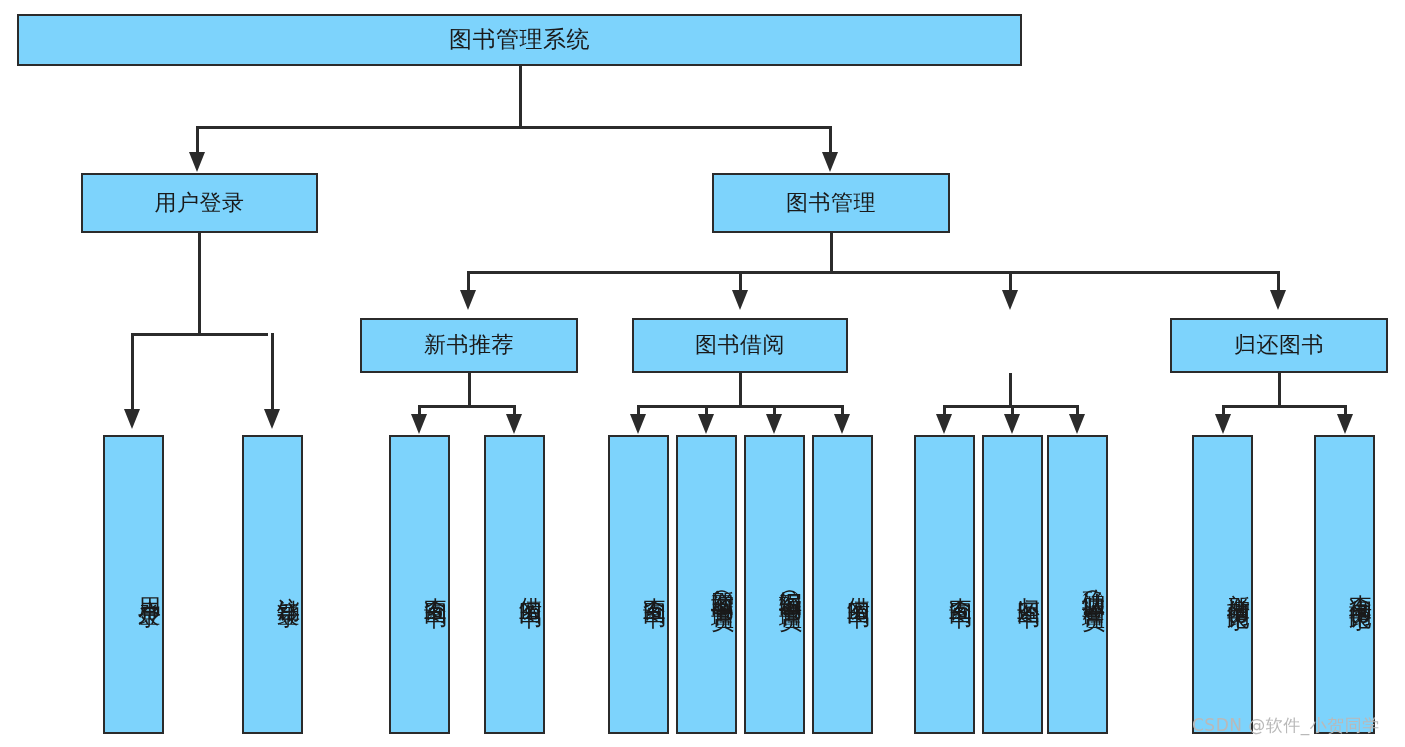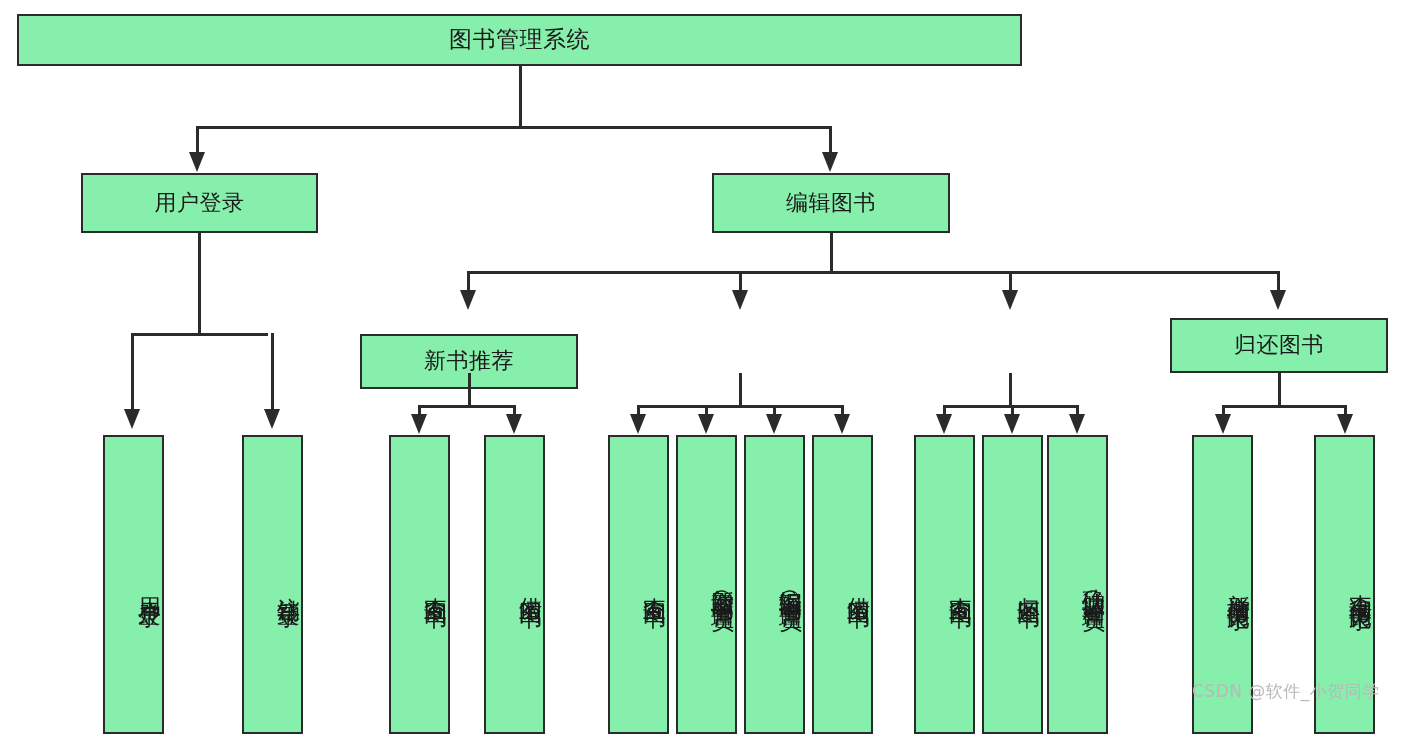--- a/index.html
+++ b/index.html
@@ -14,21 +14,21 @@
     position: relative;
     width: 1405px;
     height: 747px;
     background: #ffffff;
     overflow: hidden;
   }
   .node {
     position: absolute;
     box-sizing: border-box;
     border: 2.5px solid #2b2b2b;
-    background: #86efac;
+    background: #7dd3fc;
     display: flex;
     align-items: center;
     justify-content: center;
     text-align: center;
     color: #1a1a1a;
   }
   .node-h {
     font-size: 22px;
     line-height: 1.2;
     letter-spacing: 0.5px;
@@ -83,41 +83,42 @@
   <div class="edge edge-v" style="left:519px; top:66px; width:2.5px; height:62px;"></div>
 
   <div class="edge edge-h" style="left:196px; top:126px; width:636px; height:2.5px;"></div>
 
   <div class="edge edge-v" style="left:196px; top:126px; height:30px;"></div>
   <div class="arrow" style="left:189px; top:152px;"></div>
   <div class="edge edge-v" style="left:829px; top:126px; height:30px;"></div>
   <div class="arrow" style="left:822px; top:152px;"></div>
 
   <div class="node node-h" style="left:81px; top:173px; width:237px; height:60px;">用户登录</div>
-  <div class="node node-h" style="left:712px; top:173px; width:238px; height:60px;">编辑图书</div>
+  <div class="node node-h" style="left:712px; top:173px; width:238px; height:60px;">图书管理</div>
 
   <div class="edge edge-v" style="left:198px; top:233px; height:102px;"></div>
   <div class="edge edge-h" style="left:131px; top:333px; width:137px; height:2.5px;"></div>
   <div class="edge edge-v" style="left:131px; top:333px; height:80px;"></div>
   <div class="arrow" style="left:124px; top:409px;"></div>
   <div class="edge edge-v" style="left:271px; top:333px; height:80px;"></div>
   <div class="arrow" style="left:264px; top:409px;"></div>
 
   <div class="edge edge-v" style="left:830px; top:233px; height:40px;"></div>
   <div class="edge edge-h" style="left:467px; top:271px; width:811px; height:2.5px;"></div>
   <div class="edge edge-v" style="left:467px; top:271px; height:22px;"></div>
   <div class="arrow" style="left:460px; top:290px;"></div>
   <div class="edge edge-v" style="left:739px; top:271px; height:22px;"></div>
   <div class="arrow" style="left:732px; top:290px;"></div>
   <div class="edge edge-v" style="left:1009px; top:271px; height:22px;"></div>
   <div class="arrow" style="left:1002px; top:290px;"></div>
   <div class="edge edge-v" style="left:1277px; top:271px; height:22px;"></div>
   <div class="arrow" style="left:1270px; top:290px;"></div>
 
-  <div class="node node-h" style="left:360px; top:318px; width:218px; height:55px;margin-top:16px;">新书推荐</div>
+  <div class="node node-h" style="left:360px; top:318px; width:218px; height:55px;">新书推荐</div>
+  <div class="node node-h" style="left:632px; top:318px; width:216px; height:55px;">图书借阅</div>
   <div class="node node-h" style="left:1170px; top:318px; width:218px; height:55px;">归还图书</div>
 
   <div class="edge edge-v" style="left:468px; top:373px; height:34px;"></div>
   <div class="edge edge-h" style="left:418px; top:405px; width:97px; height:2.5px;"></div>
   <div class="edge edge-v" style="left:418px; top:405px; height:14px;"></div>
   <div class="arrow" style="left:411px; top:414px;"></div>
   <div class="edge edge-v" style="left:513px; top:405px; height:14px;"></div>
   <div class="arrow" style="left:506px; top:414px;"></div>
 
   <div class="edge edge-v" style="left:739px; top:373px; height:34px;"></div>
@@ -158,15 +159,15 @@
   <div class="node node-v tall" style="left:744px; top:435px; width:61px; height:299px;">编辑图书（管理员）</div>
   <div class="node node-v" style="left:812px; top:435px; width:61px; height:299px;">借阅图书</div>
 
   <div class="node node-v" style="left:914px; top:435px; width:61px; height:299px;">查询图书</div>
   <div class="node node-v" style="left:982px; top:435px; width:61px; height:299px;">归还图书</div>
   <div class="node node-v tall" style="left:1047px; top:435px; width:61px; height:299px;">确认归还（管理员）</div>
 
   <div class="node node-v" style="left:1192px; top:435px; width:61px; height:299px;">新增借阅记录</div>
   <div class="node node-v" style="left:1314px; top:435px; width:61px; height:299px;">查询借阅记录</div>
 
-  <div class="watermark" style="left:1192px; top:680px;">CSDN @软件_小贺同学</div>
+  <div class="watermark" style="left:1192px; top:714px;">CSDN @软件_小贺同学</div>
 
 </div>
 
 </body></html>

